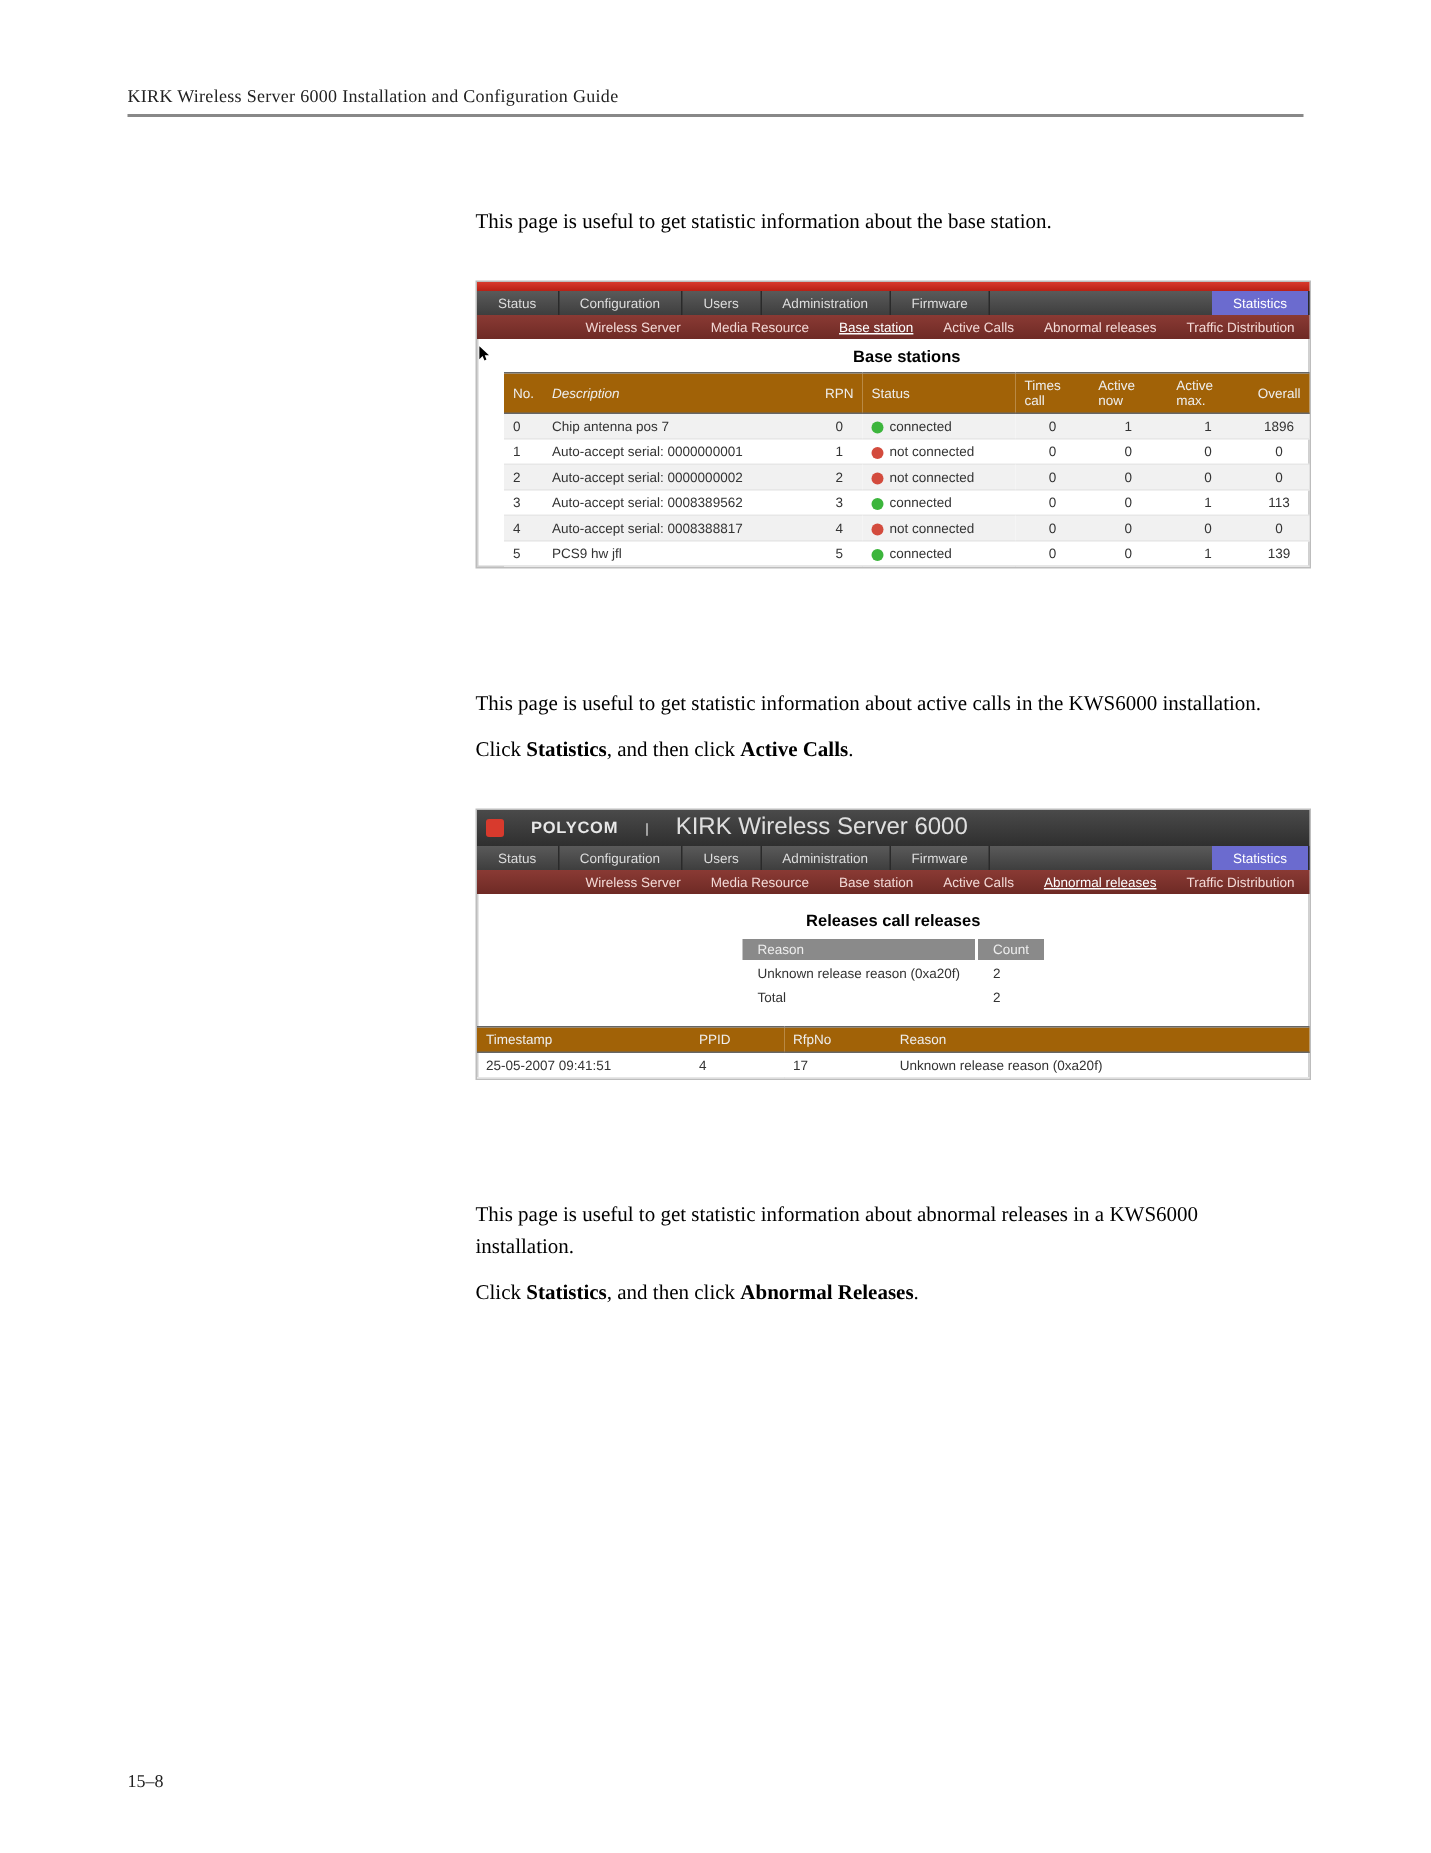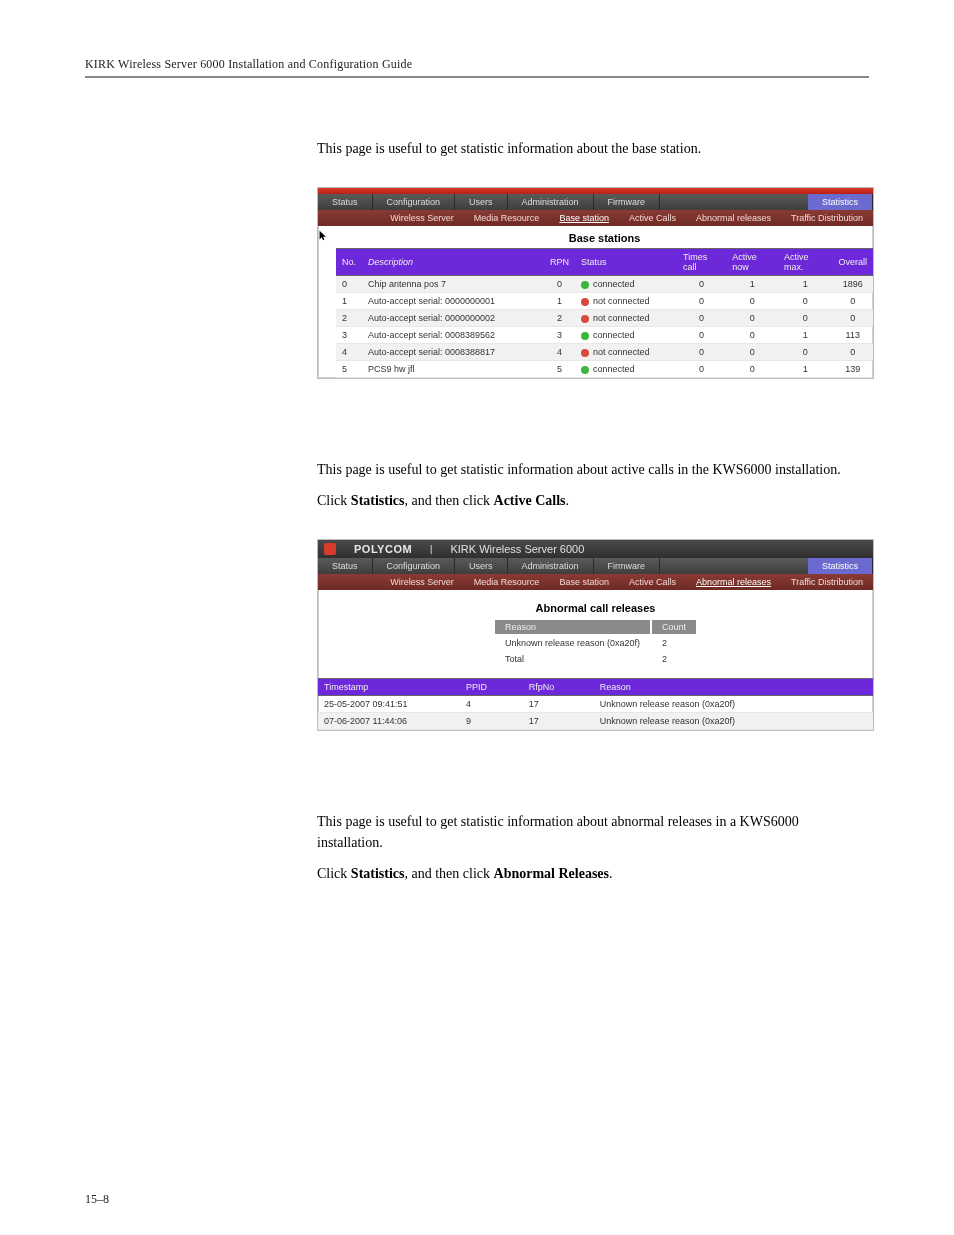--- a/index.html
+++ b/index.html
@@ -61,21 +61,21 @@
     color: #e8e8e8;
     padding: 3px 6px;
     display: flex;
     align-items: center;
     gap:18px;
   }
   .title-bar .logo {
     width:12px;height:12px;background:#d83a2d;border-radius:2px;display:inline-block;
   }
   .title-bar .brand { font-weight:bold; font-size:11px; letter-spacing:.5px; }
-  .title-bar .prod { font-size:11px; opacity:.95; }
+  .title-bar .prod { font-size:16px; opacity:.95; }
   .menu-row {
     display:flex;
     background: linear-gradient(#5a5a5a,#3e3e3e);
     color:#ddd;
     font-size:9px;
   }
   .menu-row .cell {
     padding:3px 14px;
     border-right:1px solid #2a2a2a;
   }
@@ -95,21 +95,21 @@
     font-size:11px;
     padding:6px 0 4px 0;
     color:#000;
   }
   table.grid {
     width:100%;
     border-collapse:collapse;
     font-size:9px;
   }
   table.grid th {
-    background:#6d28d9;
+    background:#a16207;
     color:#eee;
     text-align:left;
     padding:3px 6px;
     font-weight:normal;
     border-top:1px solid #666;
     border-bottom:1px solid #666;
   }
   table.grid td {
     padding:3px 6px;
     border-bottom:1px solid #e7e7e7;
@@ -129,21 +129,21 @@
   .summary {
     margin: 0 auto 6px auto;
     font-size:9px;
   }
   .summary td { padding:2px 10px; }
   .summary th {
     background:#8a8a8a;color:#eee;padding:2px 10px;font-weight:normal;text-align:left;
   }
   .page-number {
     position:absolute;
-    bottom:28px;
+    bottom:40px;
     left:85px;
     font-family: "Palatino Linotype", "Book Antiqua", serif;
     font-size:12px;
     color:#222;
   }
 </style>
 </head>
 <body>
 
 <div class="page">
@@ -288,21 +288,21 @@
       </div>
       <div class="submenu-row">
         <div class="cell">Wireless Server</div>
         <div class="cell">Media Resource</div>
         <div class="cell">Base station</div>
         <div class="cell">Active Calls</div>
         <div class="cell sel">Abnormal releases</div>
         <div class="cell">Traffic Distribution</div>
       </div>
       <div class="abn-body">
-        <div class="section-title">Abnormal call releases</div>
+        <div class="section-title">Releases call releases</div>
         <table class="summary" style="margin-left:auto;margin-right:auto;">
           <tbody>
               <tr>
             <th>Reason</th>
             <th>Count</th>
           </tr>
           <tr>
             <td>Unknown release reason (0xa20f)</td>
             <td>2</td>
           </tr>
@@ -322,26 +322,20 @@
             <th>Reason</th>
           </tr>
         </thead>
         <tbody id="abn-rows">
             <tr>
               <td>25-05-2007 09:41:51</td>
               <td>4</td>
               <td>17</td>
               <td>Unknown release reason (0xa20f)</td>
             </tr>
-            <tr class="alt">
-              <td>07-06-2007 11:44:06</td>
-              <td>9</td>
-              <td>17</td>
-              <td>Unknown release reason (0xa20f)</td>
-            </tr>
           </tbody>
       </table>
     </div>
   </div>
 
   <div class="body-text gap-xl">
     <p>This page is useful to get statistic information about abnormal releases in a KWS6000 installation.</p>
     <p class="indent">
       <span>Click </span><span class="bold">Statistics</span><span>, and then click </span><span class="bold">Abnormal Releases</span><span>.</span>
     </p>

